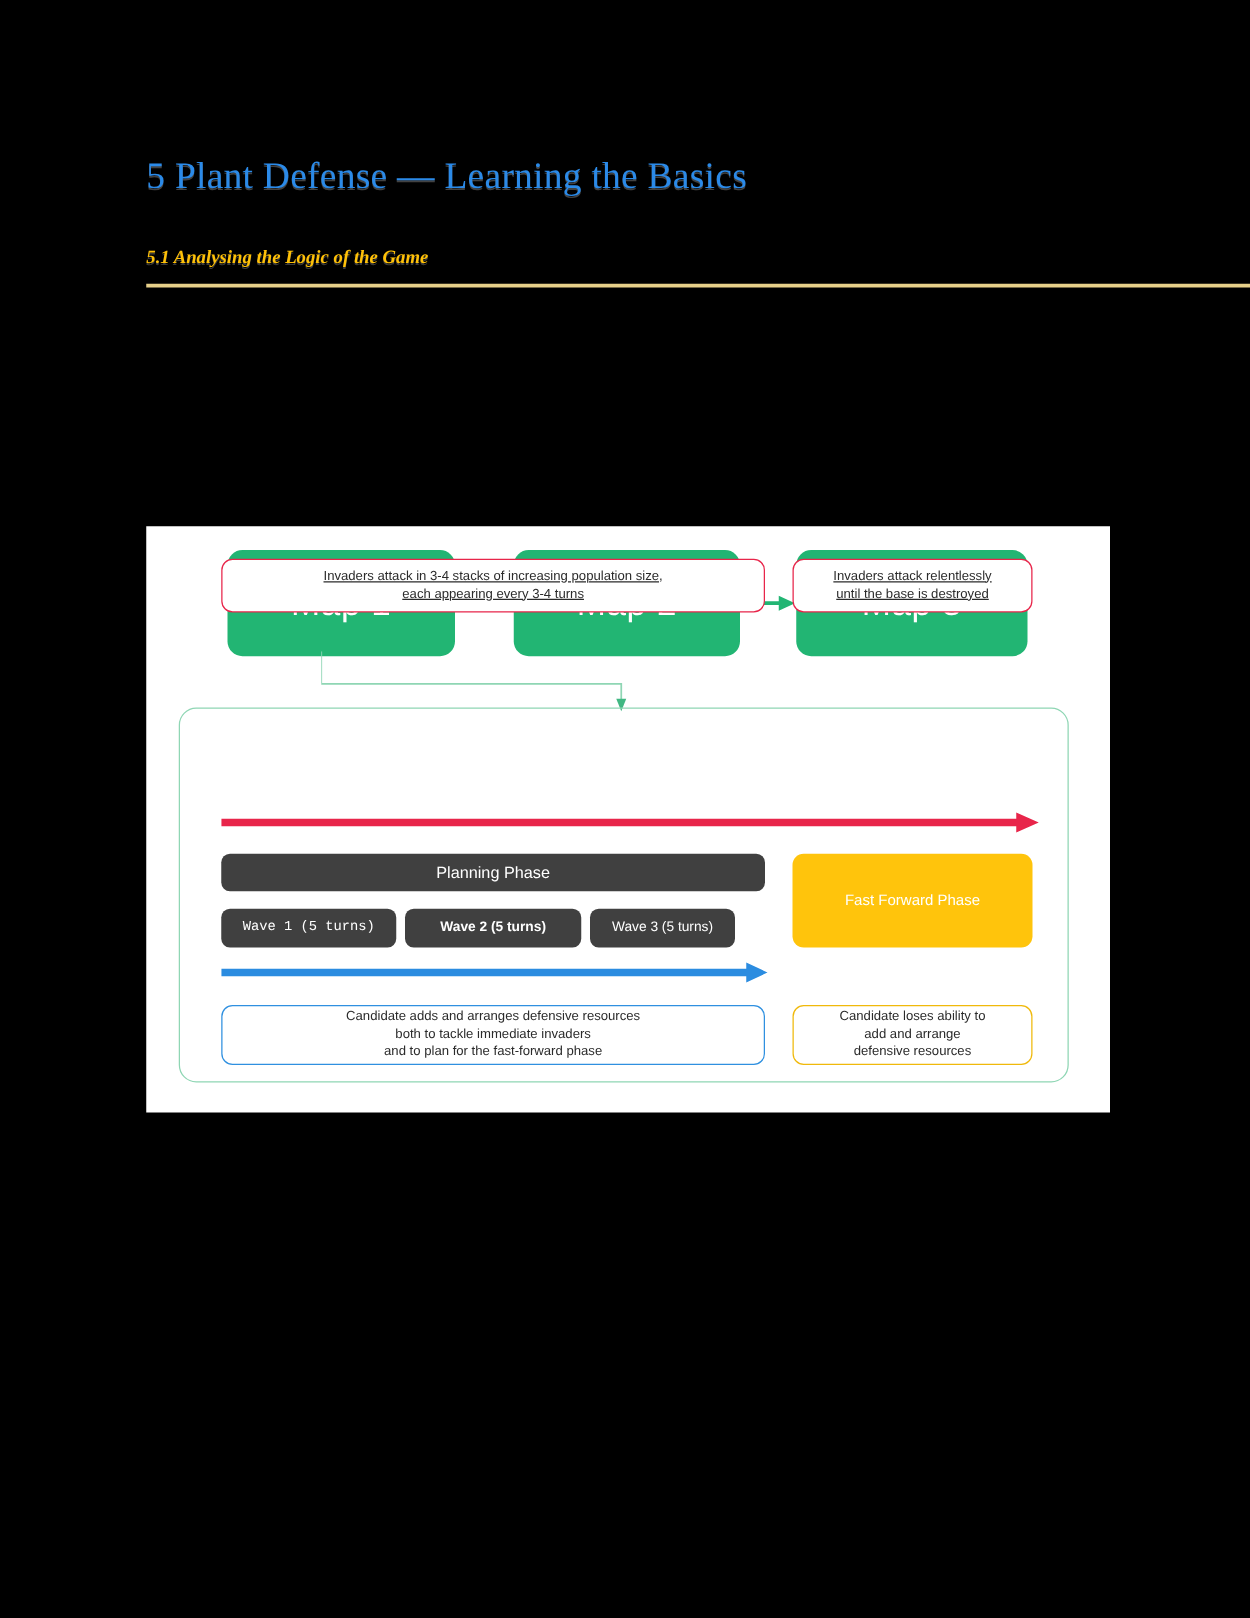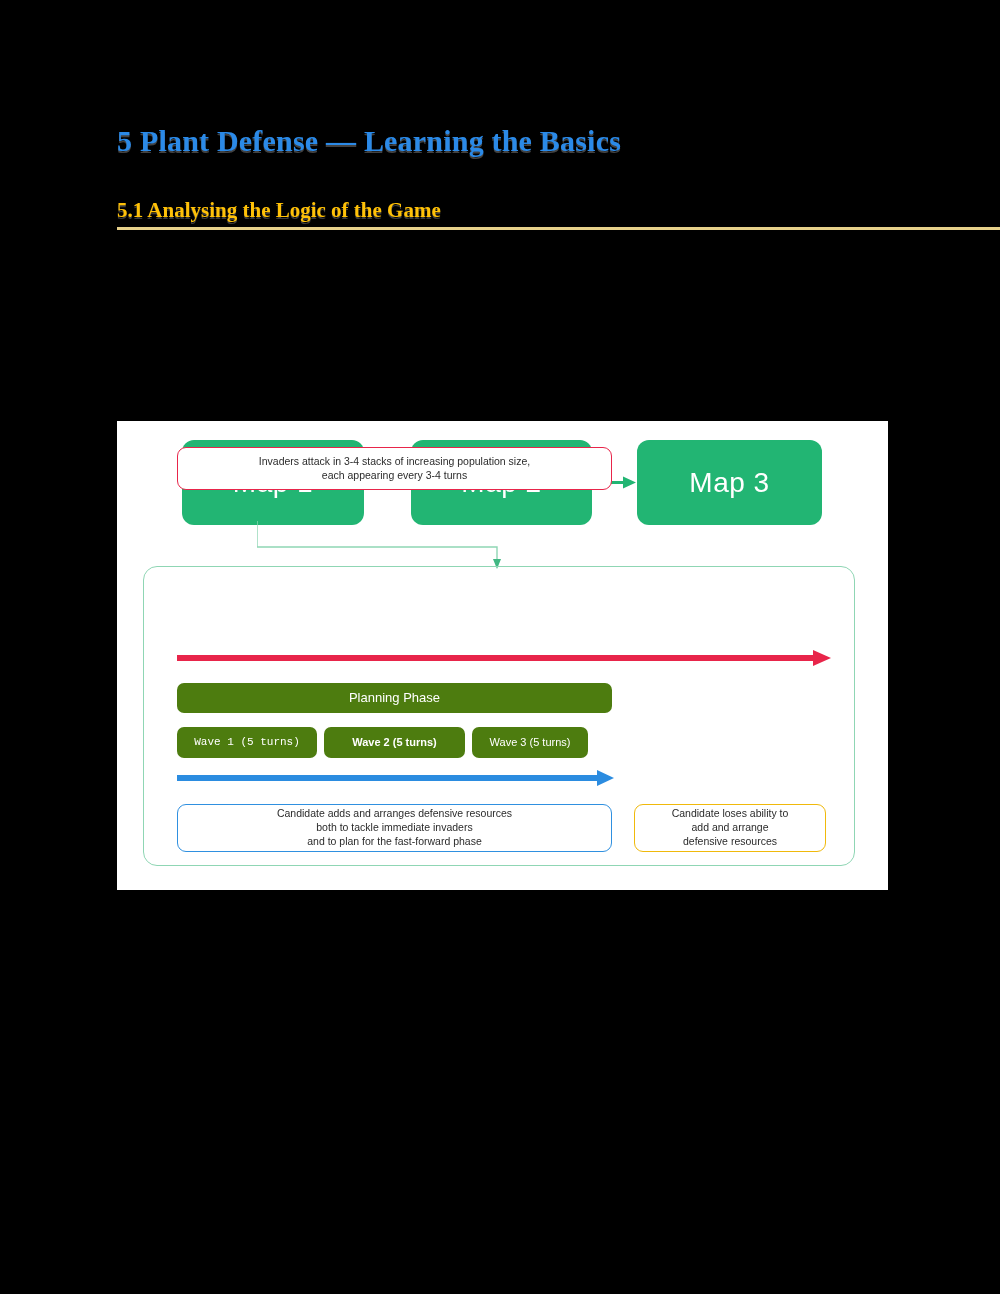--- a/index.html
+++ b/index.html
@@ -14,34 +14,35 @@
     overflow: hidden;
     font-family: "Liberation Sans", sans-serif;
   }
 
   
   .heading-1 {
     position: absolute;
     left: 117px;
     top: 124px;
     font-family: "Liberation Serif", serif;
-    font-weight: bold;
+    font-weight: normal;
     font-size: 30px;
     letter-spacing: 0.2px;
     color: #2b8ae8;
     text-shadow: 0 2px 0 rgba(120,120,120,0.55);
     white-space: nowrap;
   }
   .heading-2 {
     position: absolute;
     left: 117px;
     top: 198px;
     font-family: "Liberation Serif", serif;
     font-weight: bold;
-    font-size: 21px;
+    font-style: italic;
+    font-size: 15px;
     color: #ffc107;
     text-shadow: 0 2px 0 rgba(130,130,130,0.45);
     white-space: nowrap;
   }
   .heading-rule {
     position: absolute;
     left: 117px;
     top: 227px;
     width: 883px;
     height: 3px;
@@ -116,35 +117,36 @@
     text-align: center;
     border-radius: 9px;
     line-height: 1.32;
   }
 
   .outline-red {
     border: 1.6px solid #e8254a;
     background: #ffffff;
     color: #2b2b2b;
     font-size: 10.5px;
+    text-decoration: underline;
   }
   .outline-blue {
     border: 1.6px solid #2f90e0;
     background: #ffffff;
     color: #2b2b2b;
     font-size: 10.5px;
   }
   .outline-yellow {
     border: 1.6px solid #f0b90b;
     background: #ffffff;
     color: #2b2b2b;
     font-size: 10.5px;
   }
   .fill-blue {
-    background: #4d7c0f;
+    background: #404040;
     color: #ffffff;
     border-radius: 7px;
   }
   .fill-yellow {
     background: #ffc40c;
     color: #ffffff;
     border-radius: 9px;
   }
 
   
@@ -200,36 +202,45 @@
   </svg>
 
   <div class="frame"></div>
 
   <div class="blk outline-red" id="red-left">
     <div>
       <span>Invaders attack in 3-4 stacks of increasing population size,</span>
       <span>each appearing every 3-4 turns</span>
     </div>
   </div>
+  <div class="blk outline-red" id="red-right">
+    <div>
+      <span>Invaders attack relentlessly</span>
+      <span>until the base is destroyed</span>
+    </div>
+  </div>
 
   <svg class="long-arrow" id="red-arrow" viewBox="0 0 655 18" preserveAspectRatio="none">
     <path d="M0 6 L636 6 L636 1 L654 9 L636 17 L636 12 L0 12 Z" fill="#e8254a"></path>
   </svg>
 
   <div class="blk fill-blue" id="planning">
     <span>Planning Phase</span>
   </div>
   <div class="blk fill-blue" id="wave1">
     <span>Wave 1 (5 turns)</span>
   </div>
   <div class="blk fill-blue" id="wave2">
     <span>Wave 2 (5 turns)</span>
   </div>
   <div class="blk fill-blue" id="wave3">
     <span>Wave 3 (5 turns)</span>
+  </div>
+  <div class="blk fill-yellow" id="fastforward">
+    <span>Fast Forward Phase</span>
   </div>
 
   <svg class="long-arrow" id="blue-arrow" viewBox="0 0 438 18" preserveAspectRatio="none">
     <path d="M0 6 L420 6 L420 1 L437 9 L420 17 L420 12 L0 12 Z" fill="#2b8ce0"></path>
   </svg>
 
   <div class="blk outline-yellow" id="yellow-right">
     <div>
       <span>Candidate loses ability to</span>
       <span>add and arrange</span>

